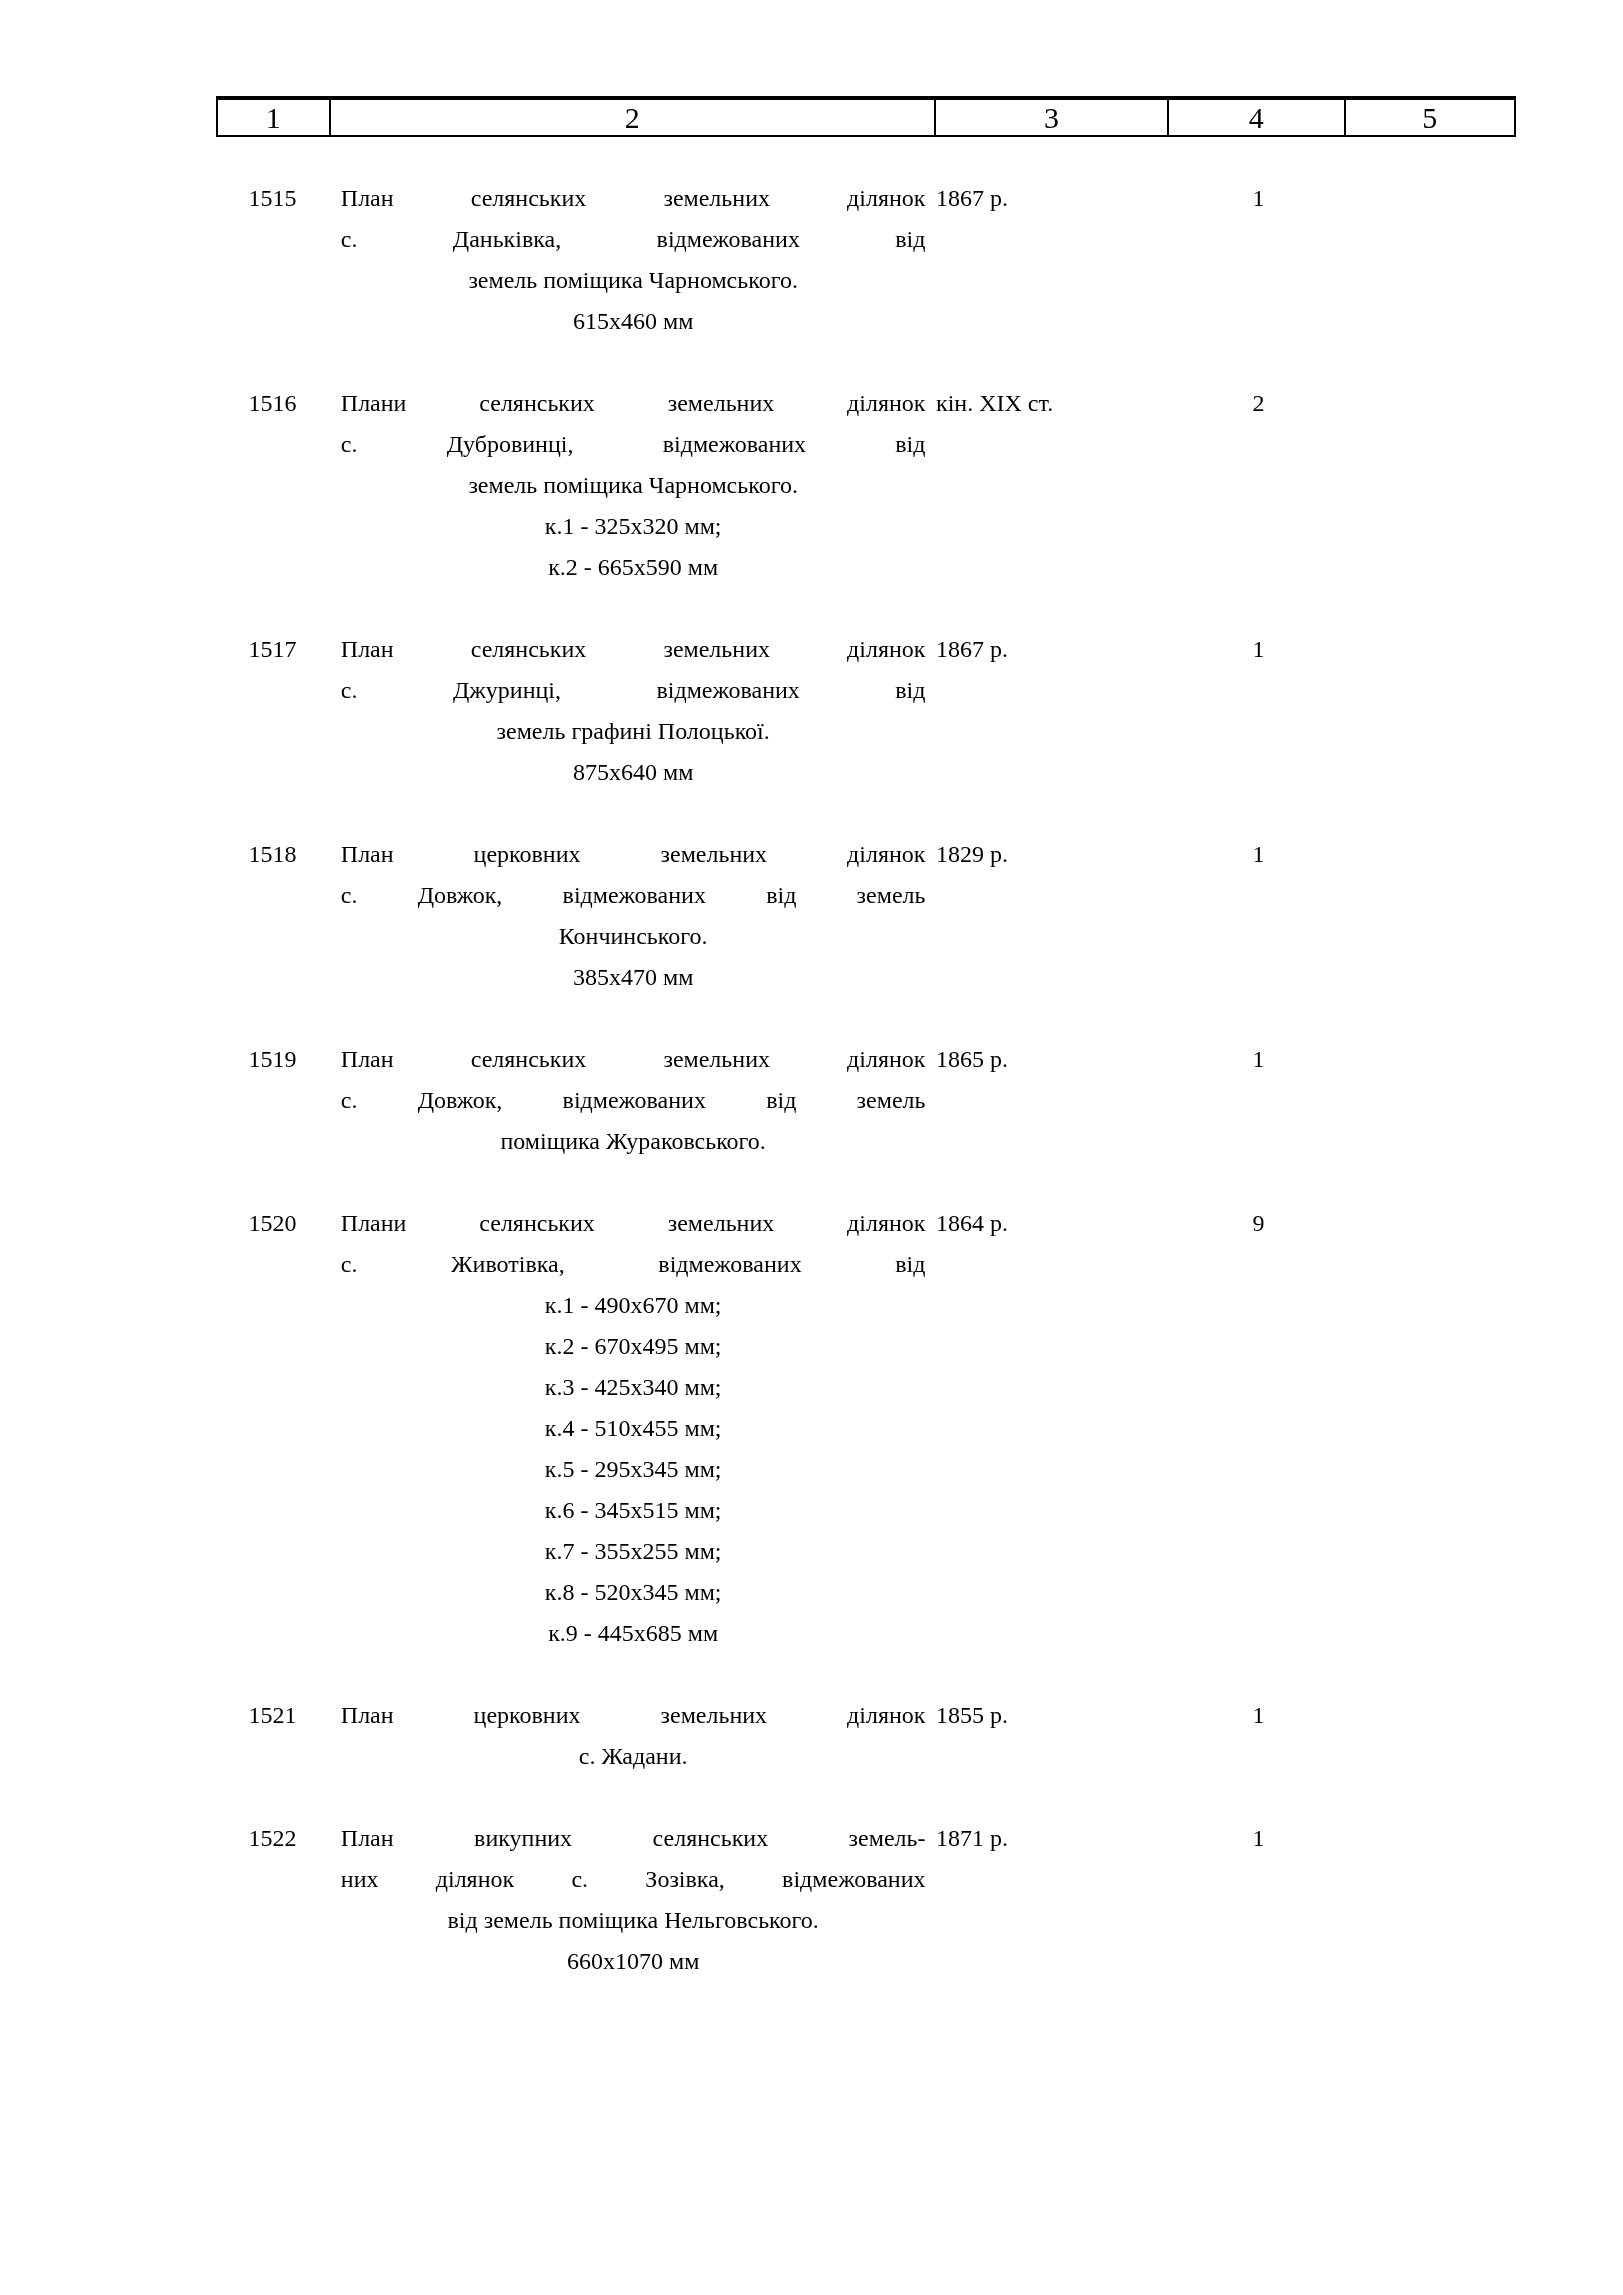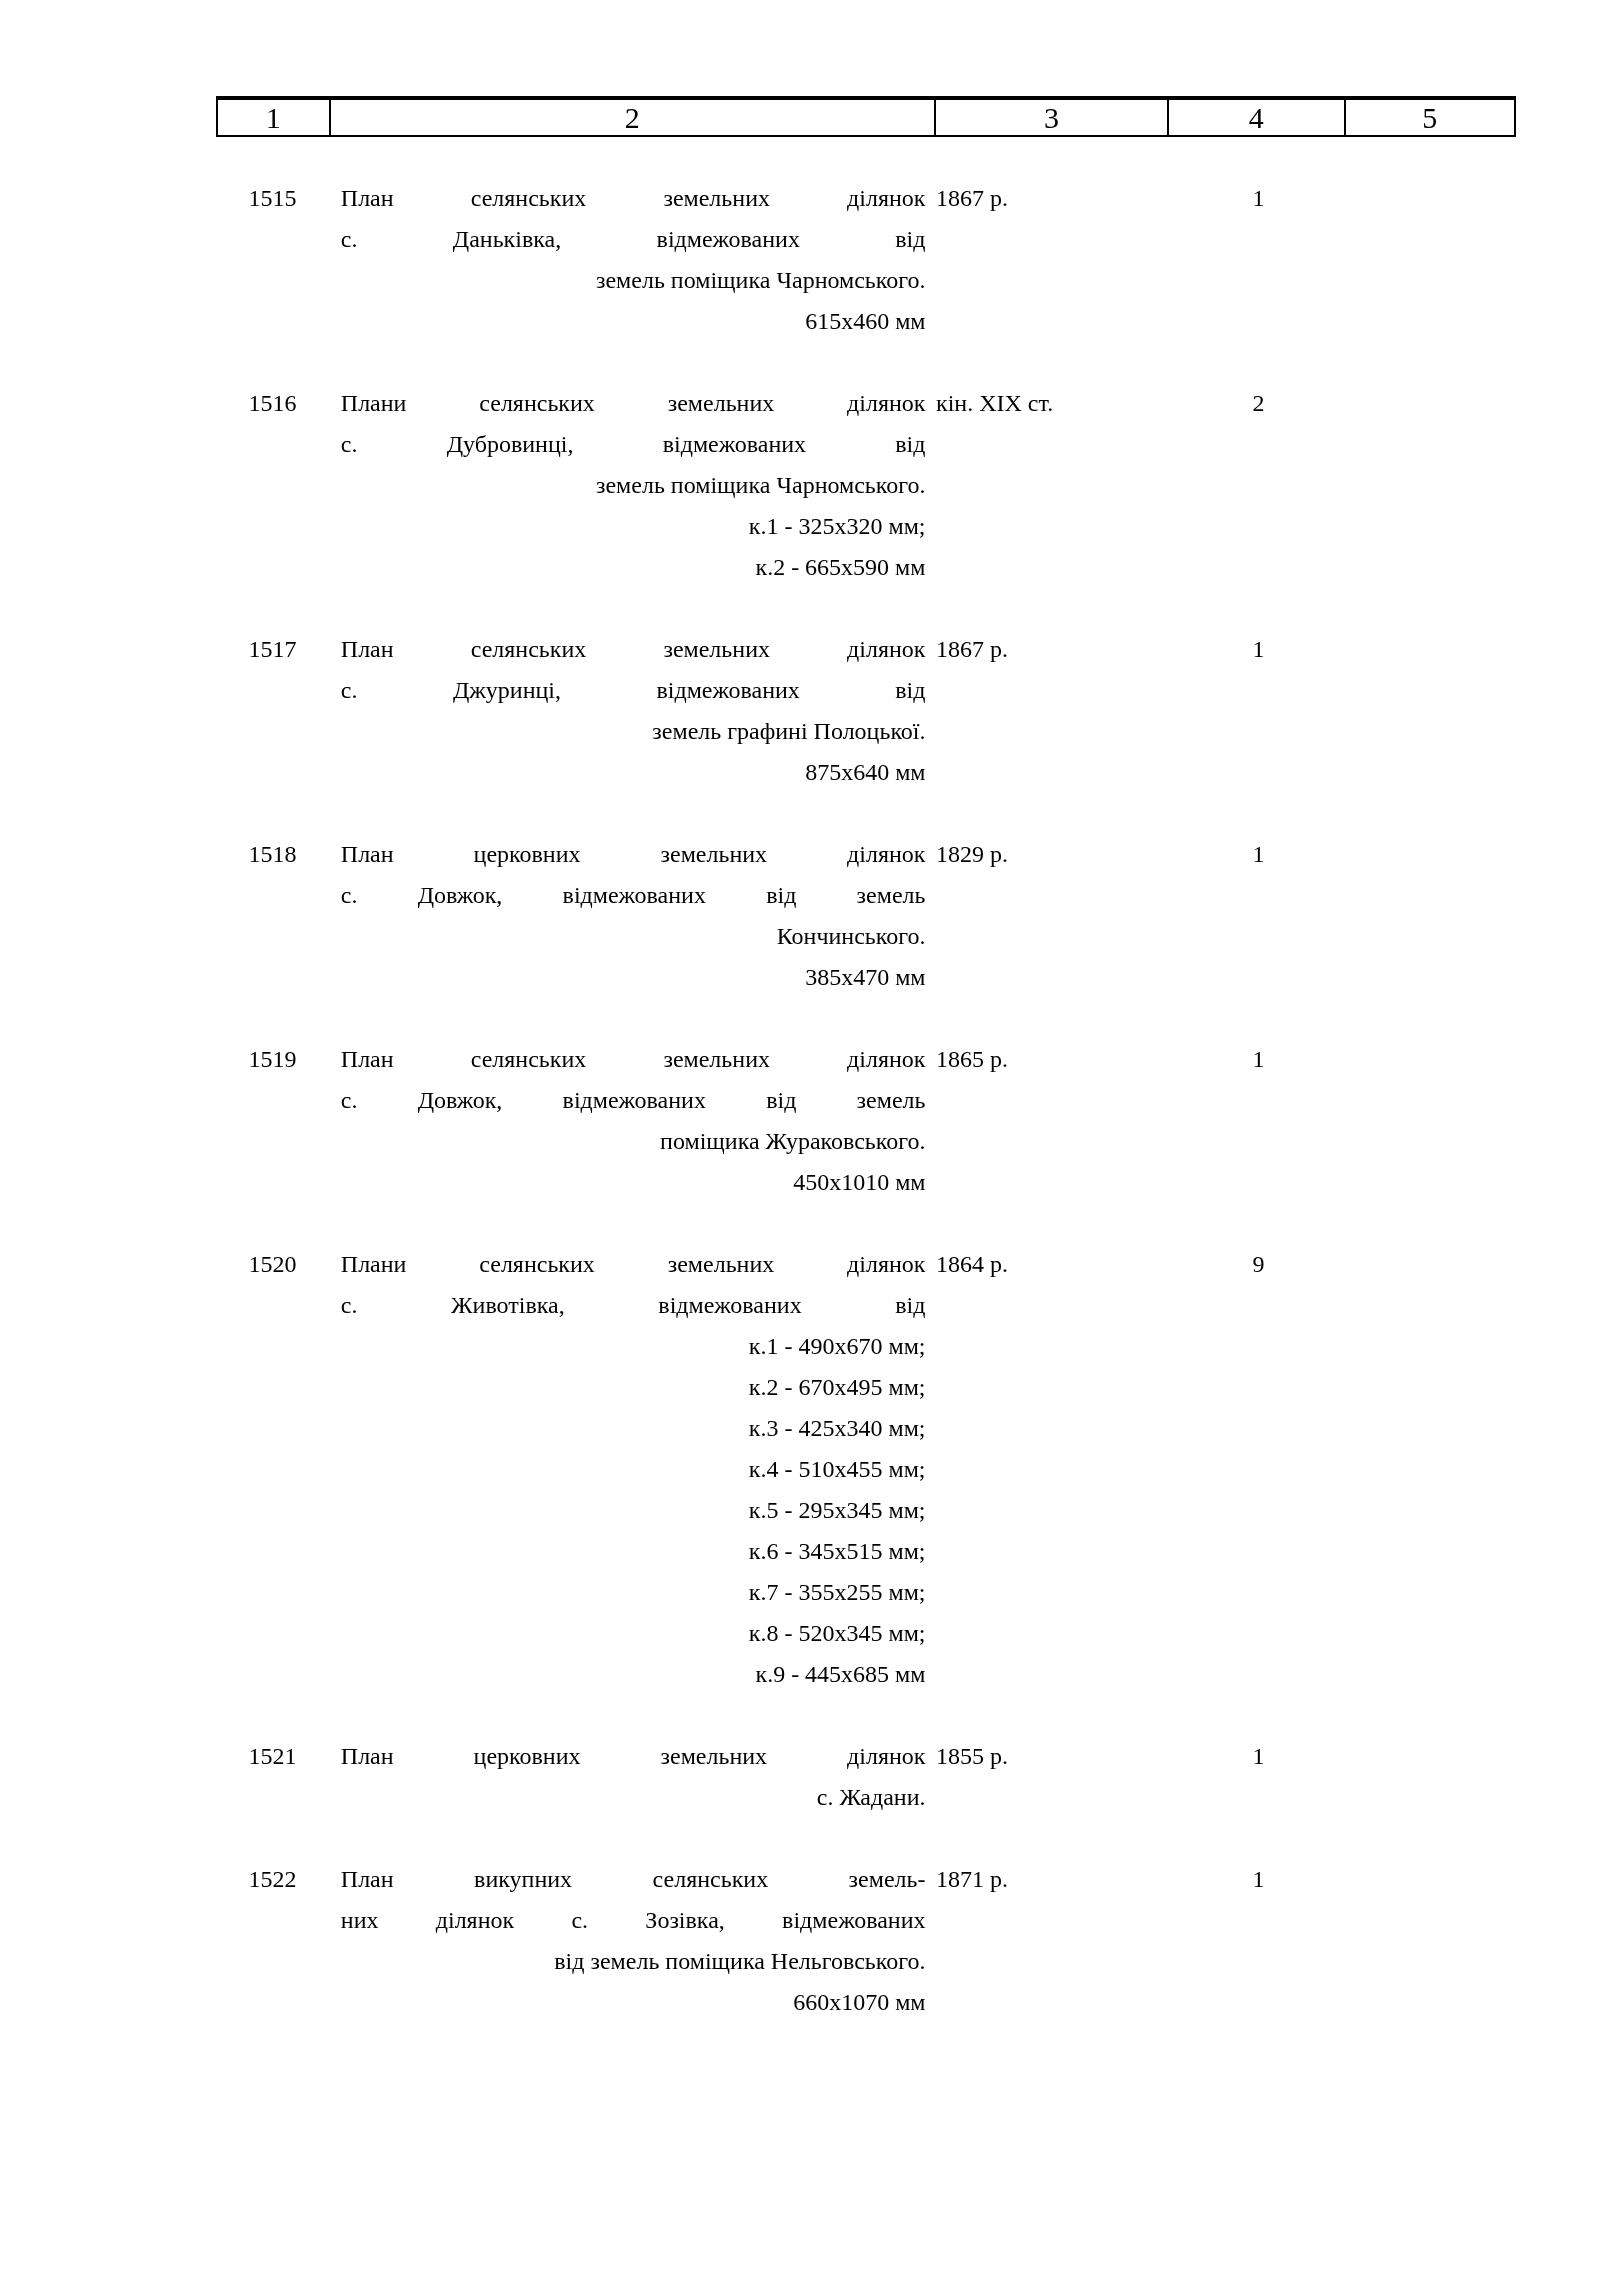--- a/index.html
+++ b/index.html
@@ -43,21 +43,21 @@
   .cell { box-sizing:border-box; }
   .num   { width:113px; text-align:center; }
   .desc  { width:607px; padding:0 10.5px 0 11.8px; }
   .date  { width:234px; }
   .count { width:177px; text-align:center; }
   .extra { width:169px; }
 
   
   .jl { text-align:justify; text-align-last:justify; text-justify:inter-word; }
   
-  .ll, .sz { text-align:right; }
+  .ll, .sz { text-align:center; }
 </style>
 </head>
 <body>
 
 <div class="page">
 
   <div class="thead">
     <div class="th w1">1</div>
     <div class="th w2">2</div>
     <div class="th w3">3</div>
@@ -118,21 +118,20 @@
       <div class="cell count">1</div>
       <div class="cell extra"></div>
     </div>
 
     <div class="row">
       <div class="cell num">1519</div>
       <div class="cell desc">
           <div class="jl">План селянських земельних ділянок</div>
           <div class="jl">с. Довжок, відмежованих від земель</div>
           <div class="ll">поміщика Жураковського.</div>
-          <div class="sz">450х1010 мм</div>
         </div>
       <div class="cell date">1865 р.</div>
       <div class="cell count">1</div>
       <div class="cell extra"></div>
     </div>
 
     <div class="row">
       <div class="cell num">1520</div>
       <div class="cell desc">
           <div class="jl">Плани селянських земельних ділянок</div>

